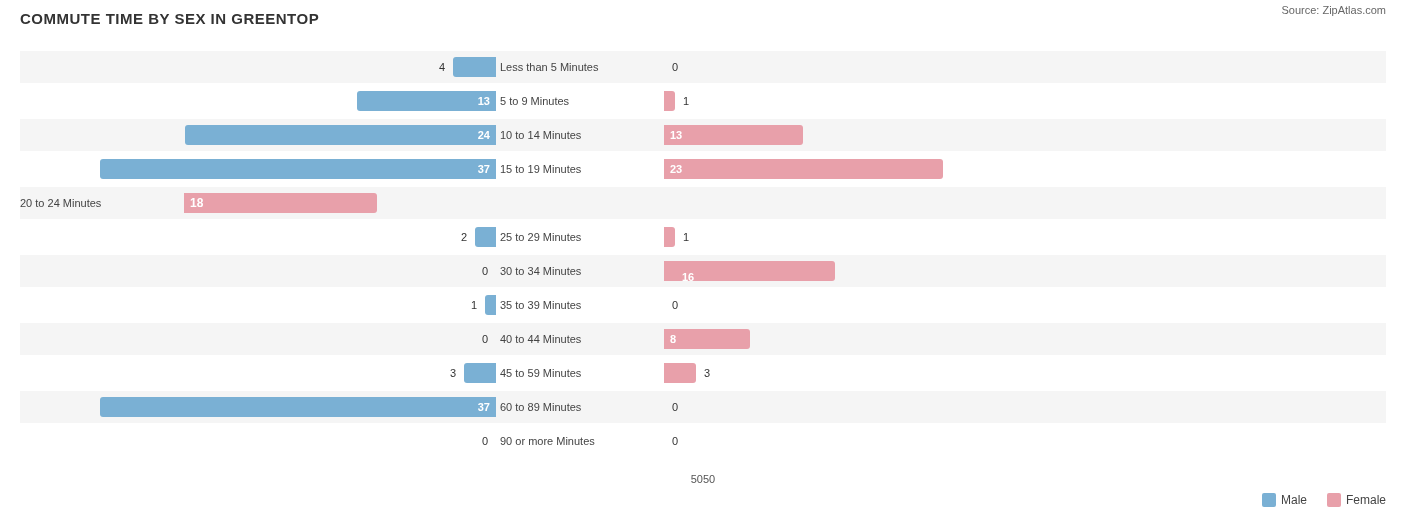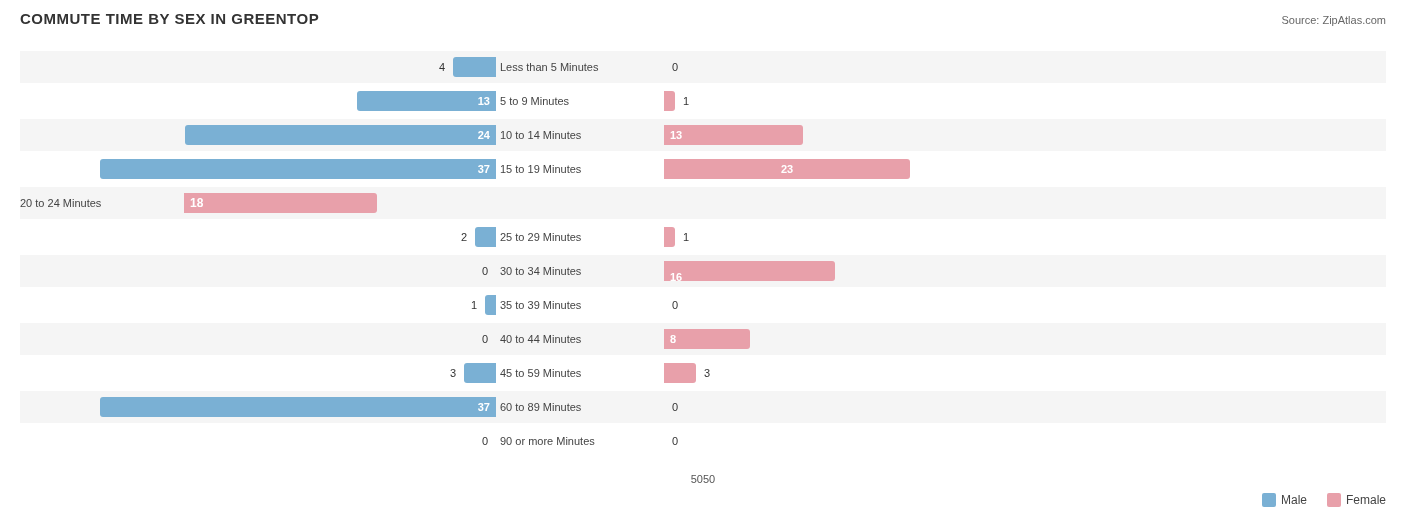--- a/index.html
+++ b/index.html
@@ -19,21 +19,21 @@
     .chart-title {
       font-size: 15px;
       font-weight: bold;
       color: #333;
       text-transform: uppercase;
       letter-spacing: 0.5px;
       margin-bottom: 24px;
     }
     .source-label {
       position: absolute;
-      top: 14px;
+      top: 4px;
       right: 20px;
       font-size: 11px;
       color: #666;
     }
     .chart-area {
       width: 100%;
       height: 420px;
       position: relative;
     }
     .row {
@@ -190,21 +190,21 @@
     </div>
   </div>
       <div class="row">
     <div class="male-side">
       <div class="male-bar" style="width:396px; min-width:4px; position:relative;">
         <span class="male-bar-inner-value">37</span>
       </div>
     </div>
     <div class="label-center">15 to 19 Minutes</div>
     <div class="female-side">
-      <div class="female-bar" style="width:246px; min-width:4px; position:relative;justify-content:center;">
+      <div class="female-bar" style="width:279px; min-width:4px; position:relative;">
         <span style="font-size:11px;color:#fff;font-weight:bold;padding:0 6px;">23</span>
       </div>
     </div>
   </div>
       <div class="row">
     <div class="label-center">20 to 24 Minutes</div>
     <div class="female-side">
       <div class="female-bar" style="width:193px; min-width:4px; position:relative;">
         <span style="font-size:12px;color:#fff;font-weight:bold;padding:0 6px;">18</span>
       </div>
@@ -225,21 +225,21 @@
   </div>
       <div class="row">
     <div class="male-side">
       <div class="male-bar" style="width:0px; min-width:0px; position:relative;">
         <span class="male-value">0</span>
       </div>
     </div>
     <div class="label-center">30 to 34 Minutes</div>
     <div class="female-side">
       <div class="female-bar" style="width:171px; min-width:4px; position:relative;">
-        <span style="font-size:11px;color:#fff;font-weight:bold;padding:0 6px;margin-top:12px;">16</span>
+        <span style="font-size:11px;color:#fff;font-weight:bold;padding:0 18px;margin-top:12px;">16</span>
       </div>
     </div>
   </div>
       <div class="row">
     <div class="male-side">
       <div class="male-bar" style="width:11px; min-width:4px; position:relative;">
         <span class="male-value">1</span>
       </div>
     </div>
     <div class="label-center">35 to 39 Minutes</div>

